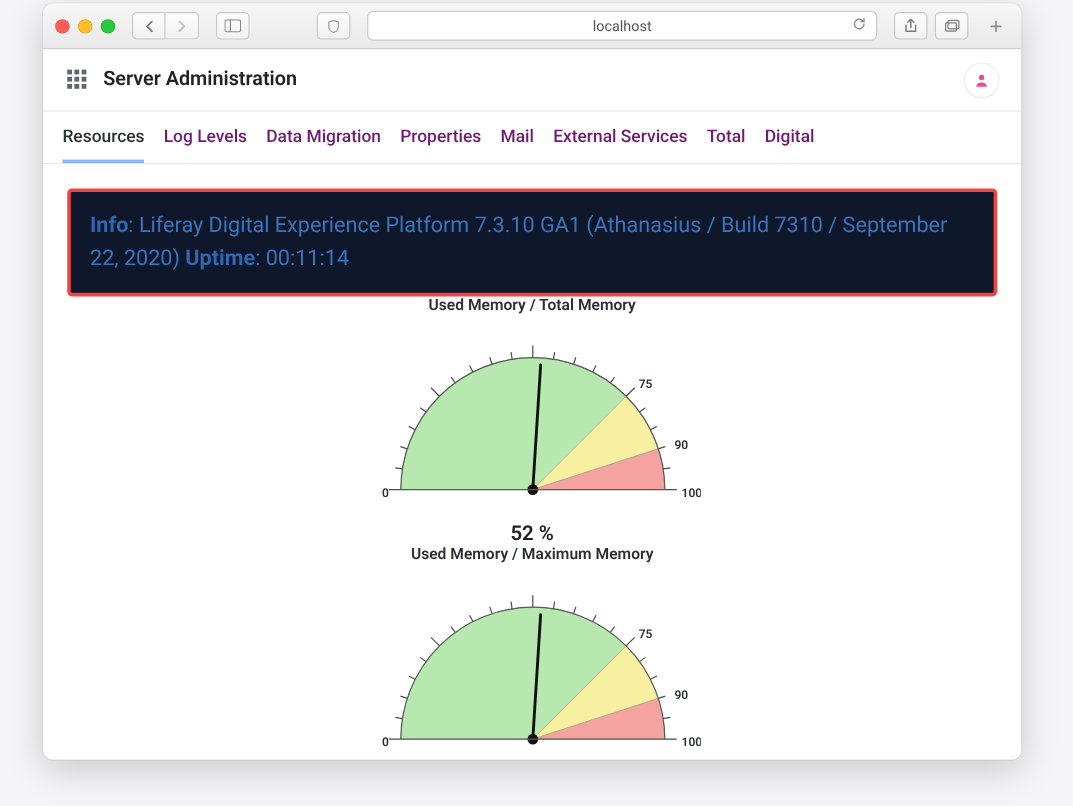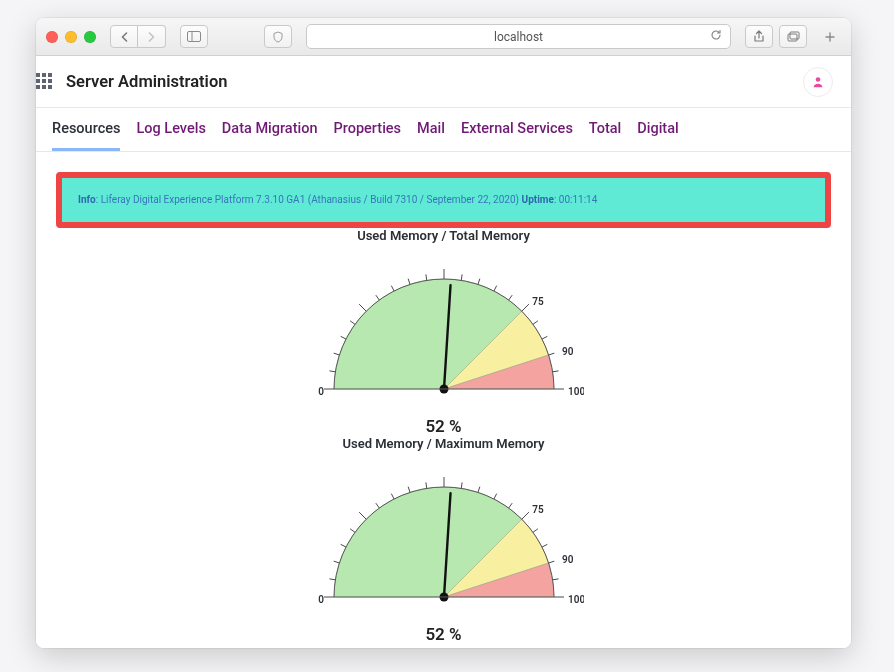--- a/index.html
+++ b/index.html
@@ -7,21 +7,21 @@
     font-family: -apple-system, BlinkMacSystemFont, "Segoe UI", Roboto, sans-serif;
     background: #f5f5f7;
     width: 894px;
     height: 672px;
     overflow: hidden;
     position: relative;
   }
   .window {
     position: absolute;
     left: 36px;
-    top: 18px;
+    top: 3px;
     width: 815px;
     height: 630px;
     background: #fff;
     border-radius: 8px;
     box-shadow: 0 8px 30px rgba(0,0,0,0.18), 0 0 0 1px rgba(0,0,0,0.05);
     overflow: hidden;
     display: flex;
     flex-direction: column;
   }
   
@@ -54,37 +54,37 @@
     background:#fff;
     display:flex;align-items:center;justify-content:center;
     position:relative; color:#555; font-size:12px;
     margin: 0 6px;
   }
   .addr .reload{position:absolute;right:8px;color:#777;font-size:12px;}
   .tb-right{display:flex;gap:6px;}
   .tab-plus{width:22px;display:flex;align-items:center;justify-content:center;color:#7a7a7a;font-size:16px;margin-left:4px;}
   
   .page-header{
-    height:52px; display:flex;align-items:center; padding:0 0;
+    height:52px; display:flex;align-items:center; padding:0 20px;
     border-bottom:1px solid #e5e7eb; gap:12px;
   }
   .app-grid-icon{width:18px;height:18px;display:grid;grid-template-columns:repeat(3,4px);grid-template-rows:repeat(3,4px);gap:2px;}
   .app-grid-icon span{background:#5f6570;width:4px;height:4px;}
   .page-title{font-weight:600;font-size:16.5px;color:#222;}
   .avatar{position:absolute;right:18px;width:30px;height:30px;border-radius:50%;border:1px solid #ececec;display:flex;align-items:center;justify-content:center;}
   .avatar svg{width:14px;height:14px;}
   
   .tabs{display:flex;gap:16px;padding:0 16px;border-bottom:1px solid #e5e7eb;height:44px;align-items:flex-end;}
   .tab{padding:11px 0;font-size:14.5px;color:#701a75;cursor:pointer;border-bottom:3px solid transparent;font-weight:500;}
   .tab.active{color:#2b2f38;border-bottom-color:#8db7f4;}
   
   .content{padding:20px 20px 0 20px;overflow:hidden;flex:1;background:#fff;}
   .info-box{
-    border:6px solid #ef4444; background:#5eead4; border-radius:4px;
-    padding:14px 16px; color:#3067b0; font-size:10px; line-height:1.55;
+    border:3px solid #ef4444; background:#0f172a; border-radius:4px;
+    padding:14px 16px; color:#3067b0; font-size:18px; line-height:1.55;
   }
   .info-box .label{font-weight:700;}
   .info-box .text{color:#3a74bd;}
   
   .gauge-block{margin-top:0;text-align:center;}
   .gauge-title{font-size:13px;color:#2b2f36;font-weight:600;margin-bottom:6px;}
   .gauge-wrap{display:inline-block;position:relative;}
   .gauge-val{font-size:17px;color:#222;margin-top:3px;font-weight:600;}
   svg.gauge{display:block;margin:0 auto;}
   .tick-label{font-size:10px;fill:#2b2f36;font-weight:600;}

